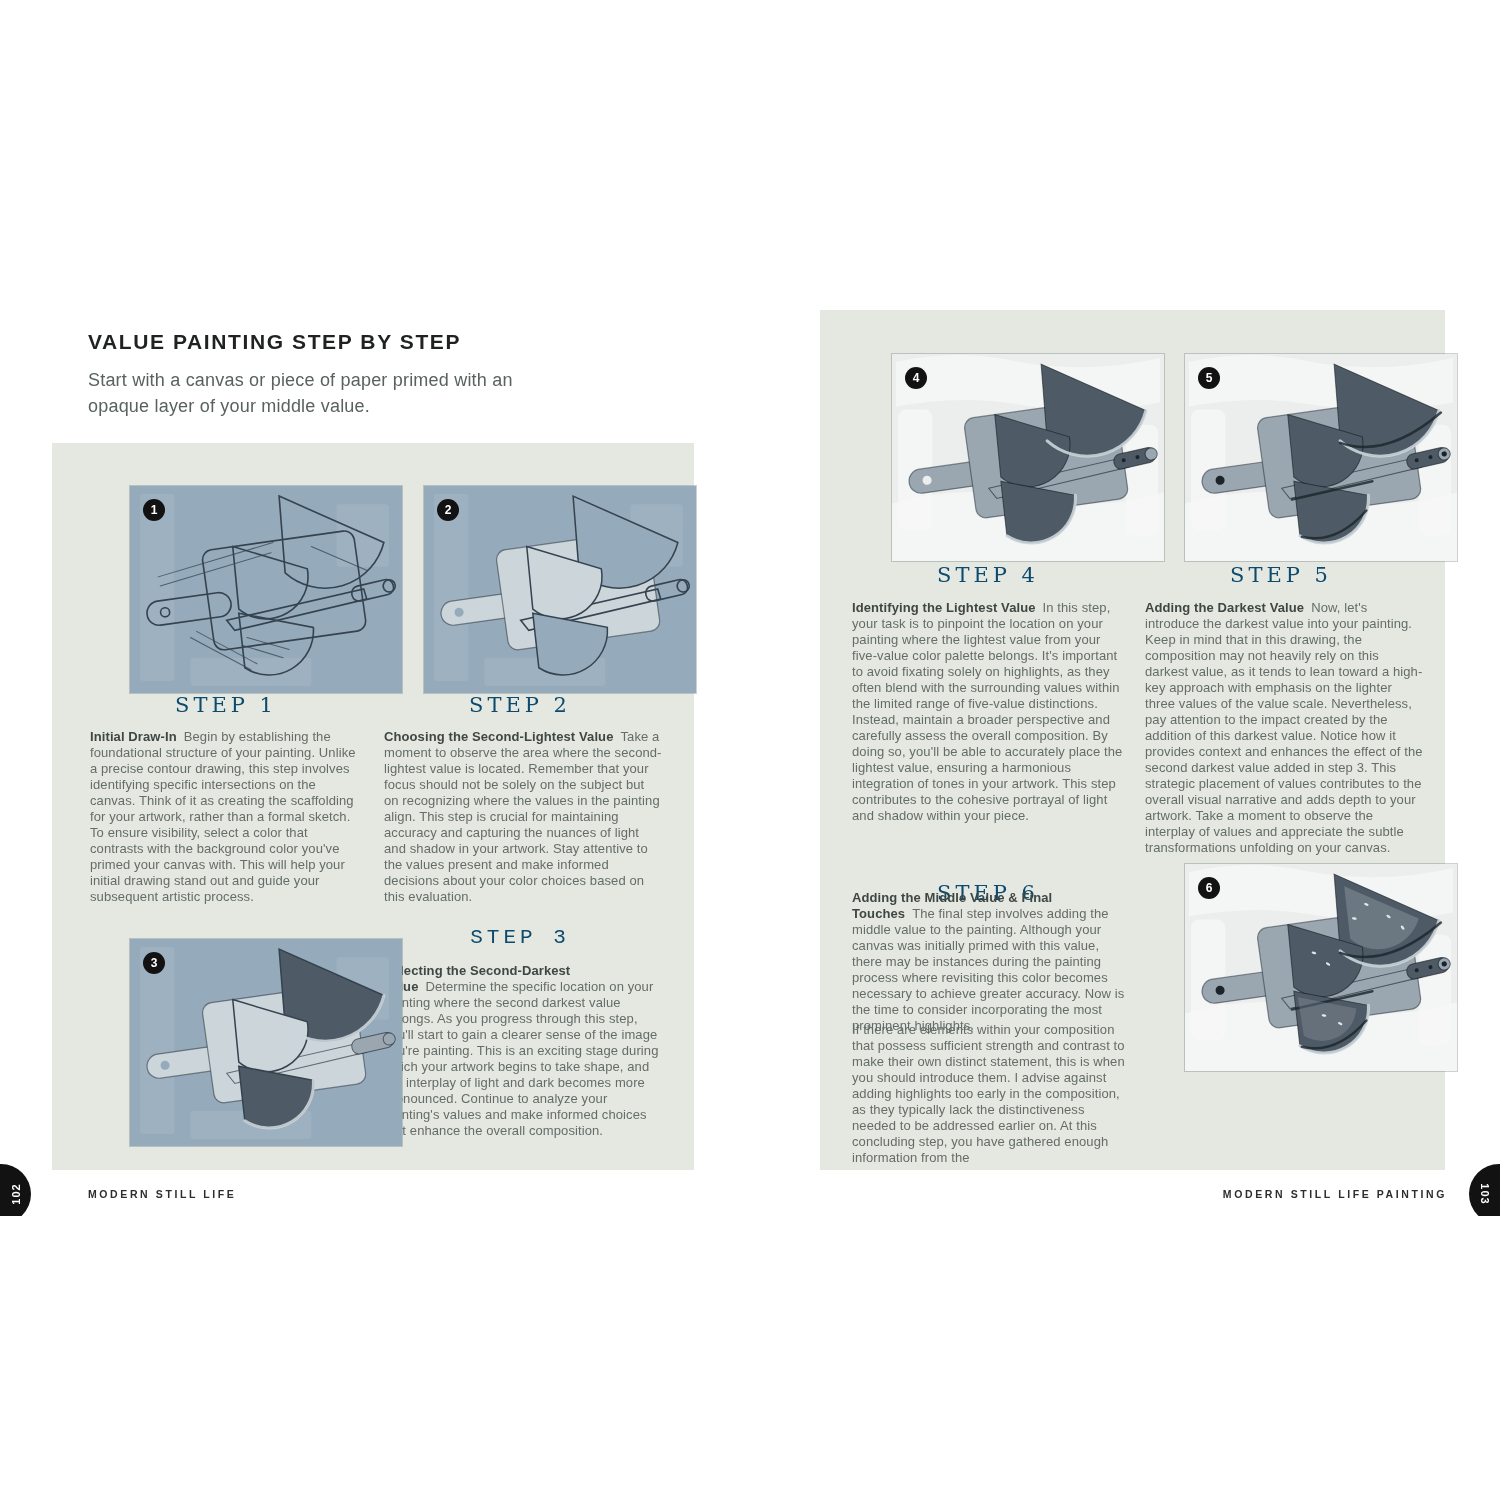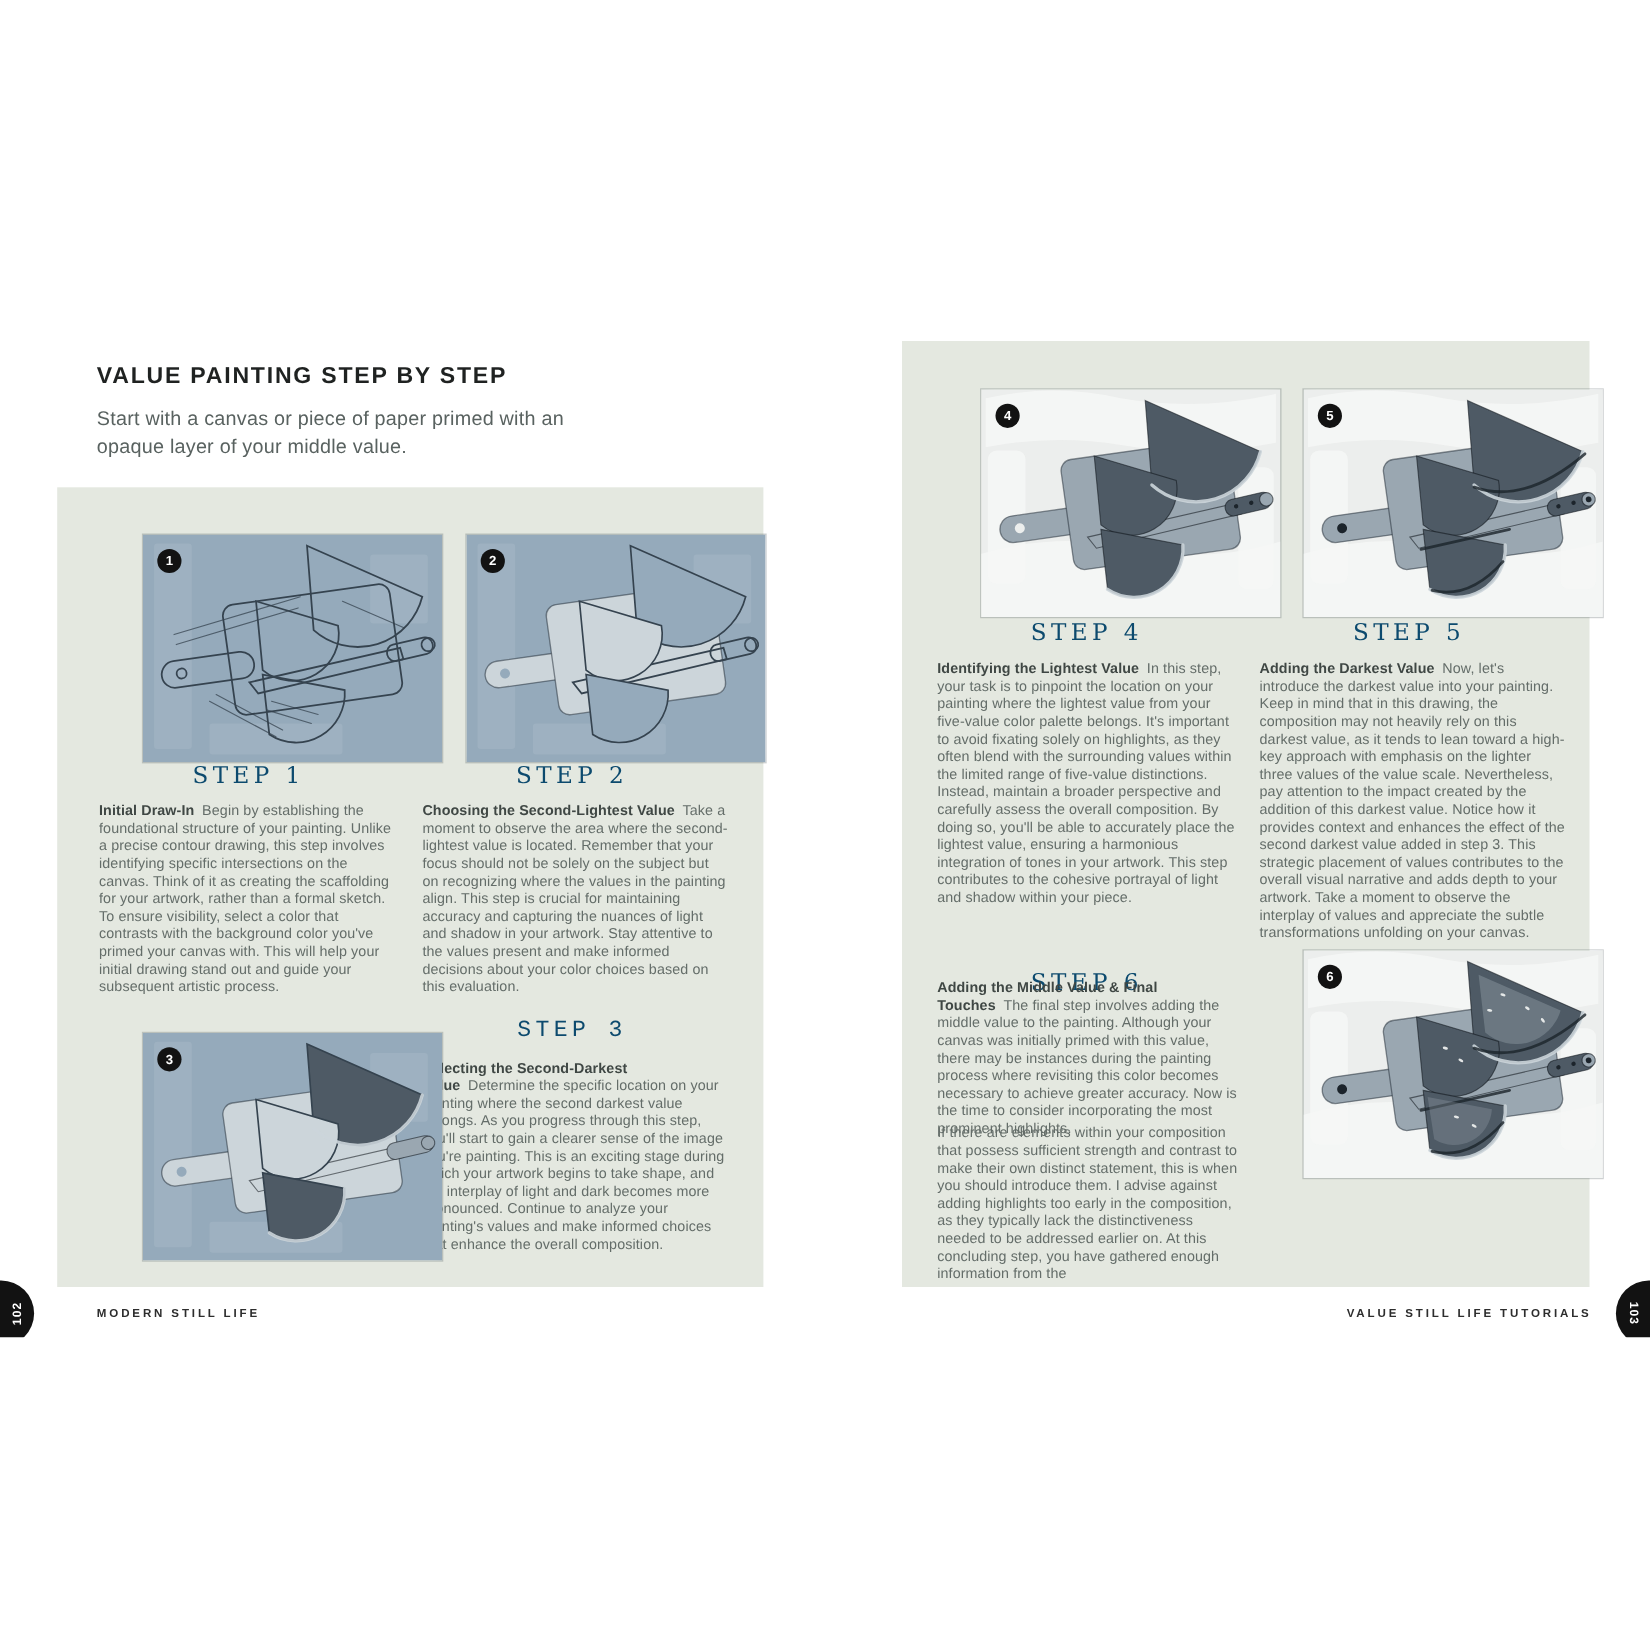--- a/index.html
+++ b/index.html
@@ -290,19 +290,19 @@
                 <ellipse cx="138" cy="150" rx="2.4" ry="1.2" transform="rotate(12 138 150)"></ellipse>
                 <ellipse cx="154" cy="158" rx="2.4" ry="1.2" transform="rotate(28 154 158)"></ellipse>
               </g>
             </svg>
           </div>
         <span class="badge">6</span>
       </figure>
 
     </div>
 
-    <p class="footer-label footer-right">VALUE STILL LIFE TUTORIALS</p>
+    <p class="footer-label footer-right">MODERN STILL LIFE PAINTING</p>
     <div class="page-tab tab-right">
       <span class="tab-num">103</span>
     </div>
   </section>
 
 </div>
 
 </body></html>

